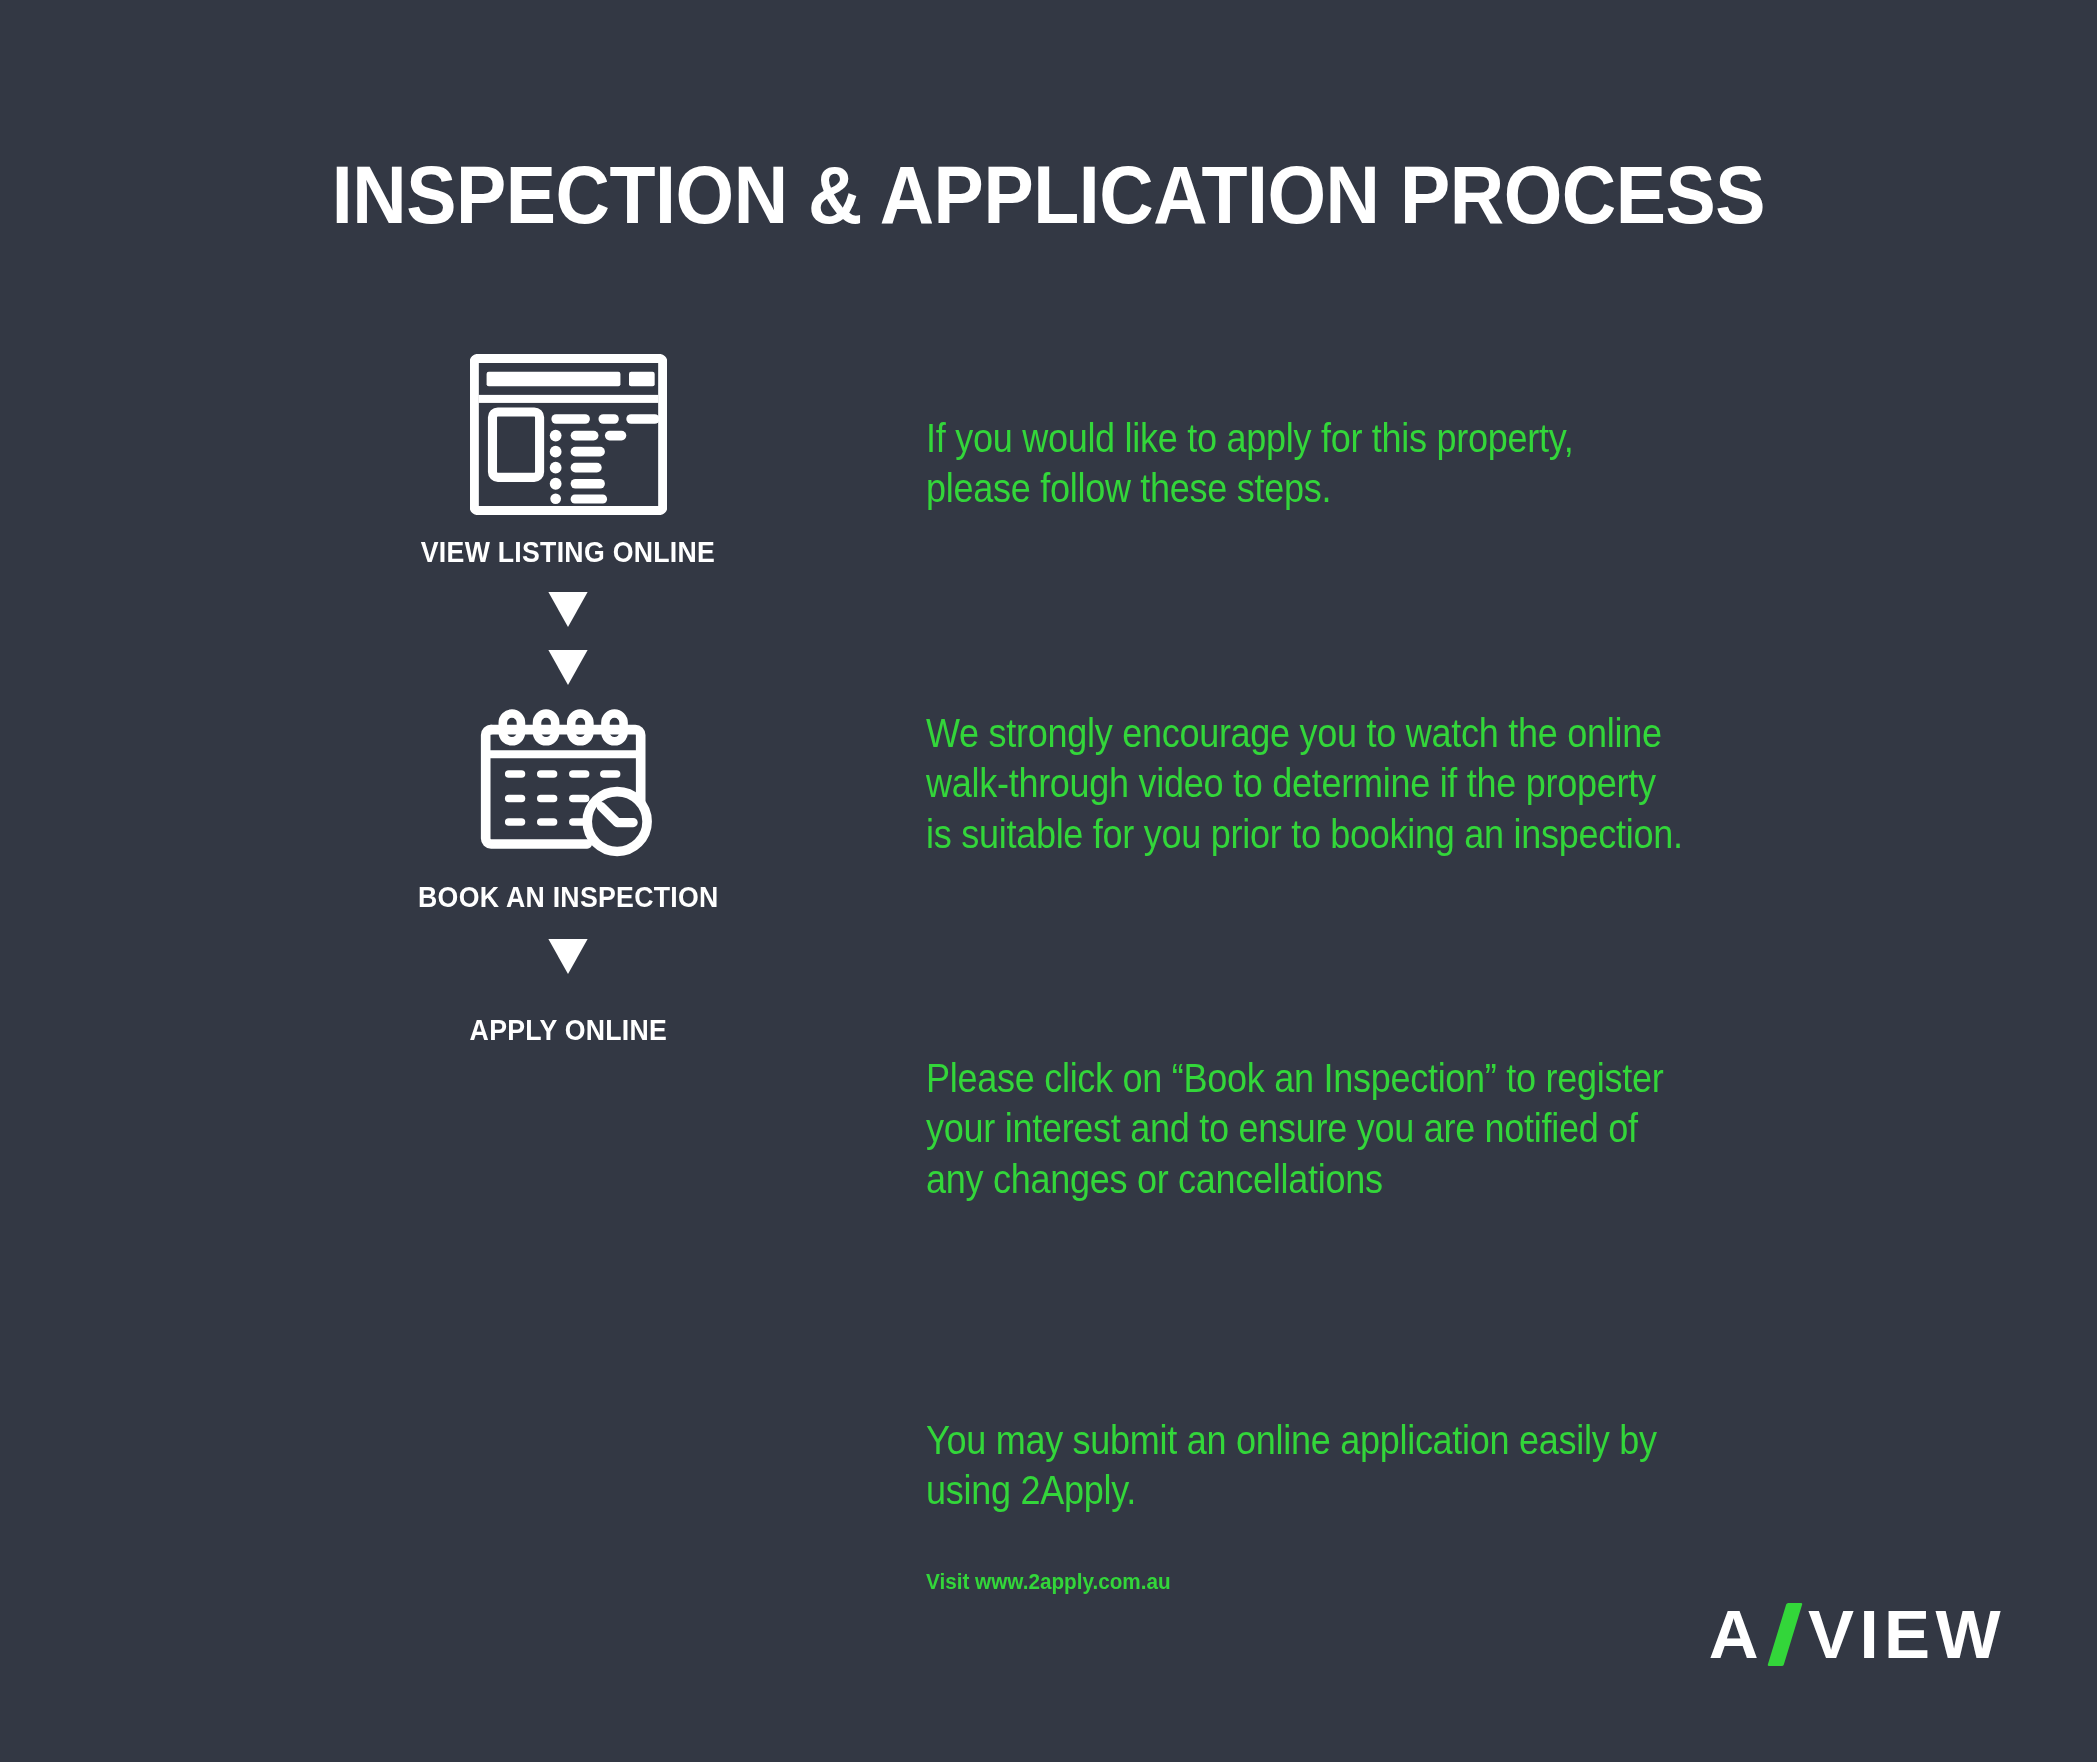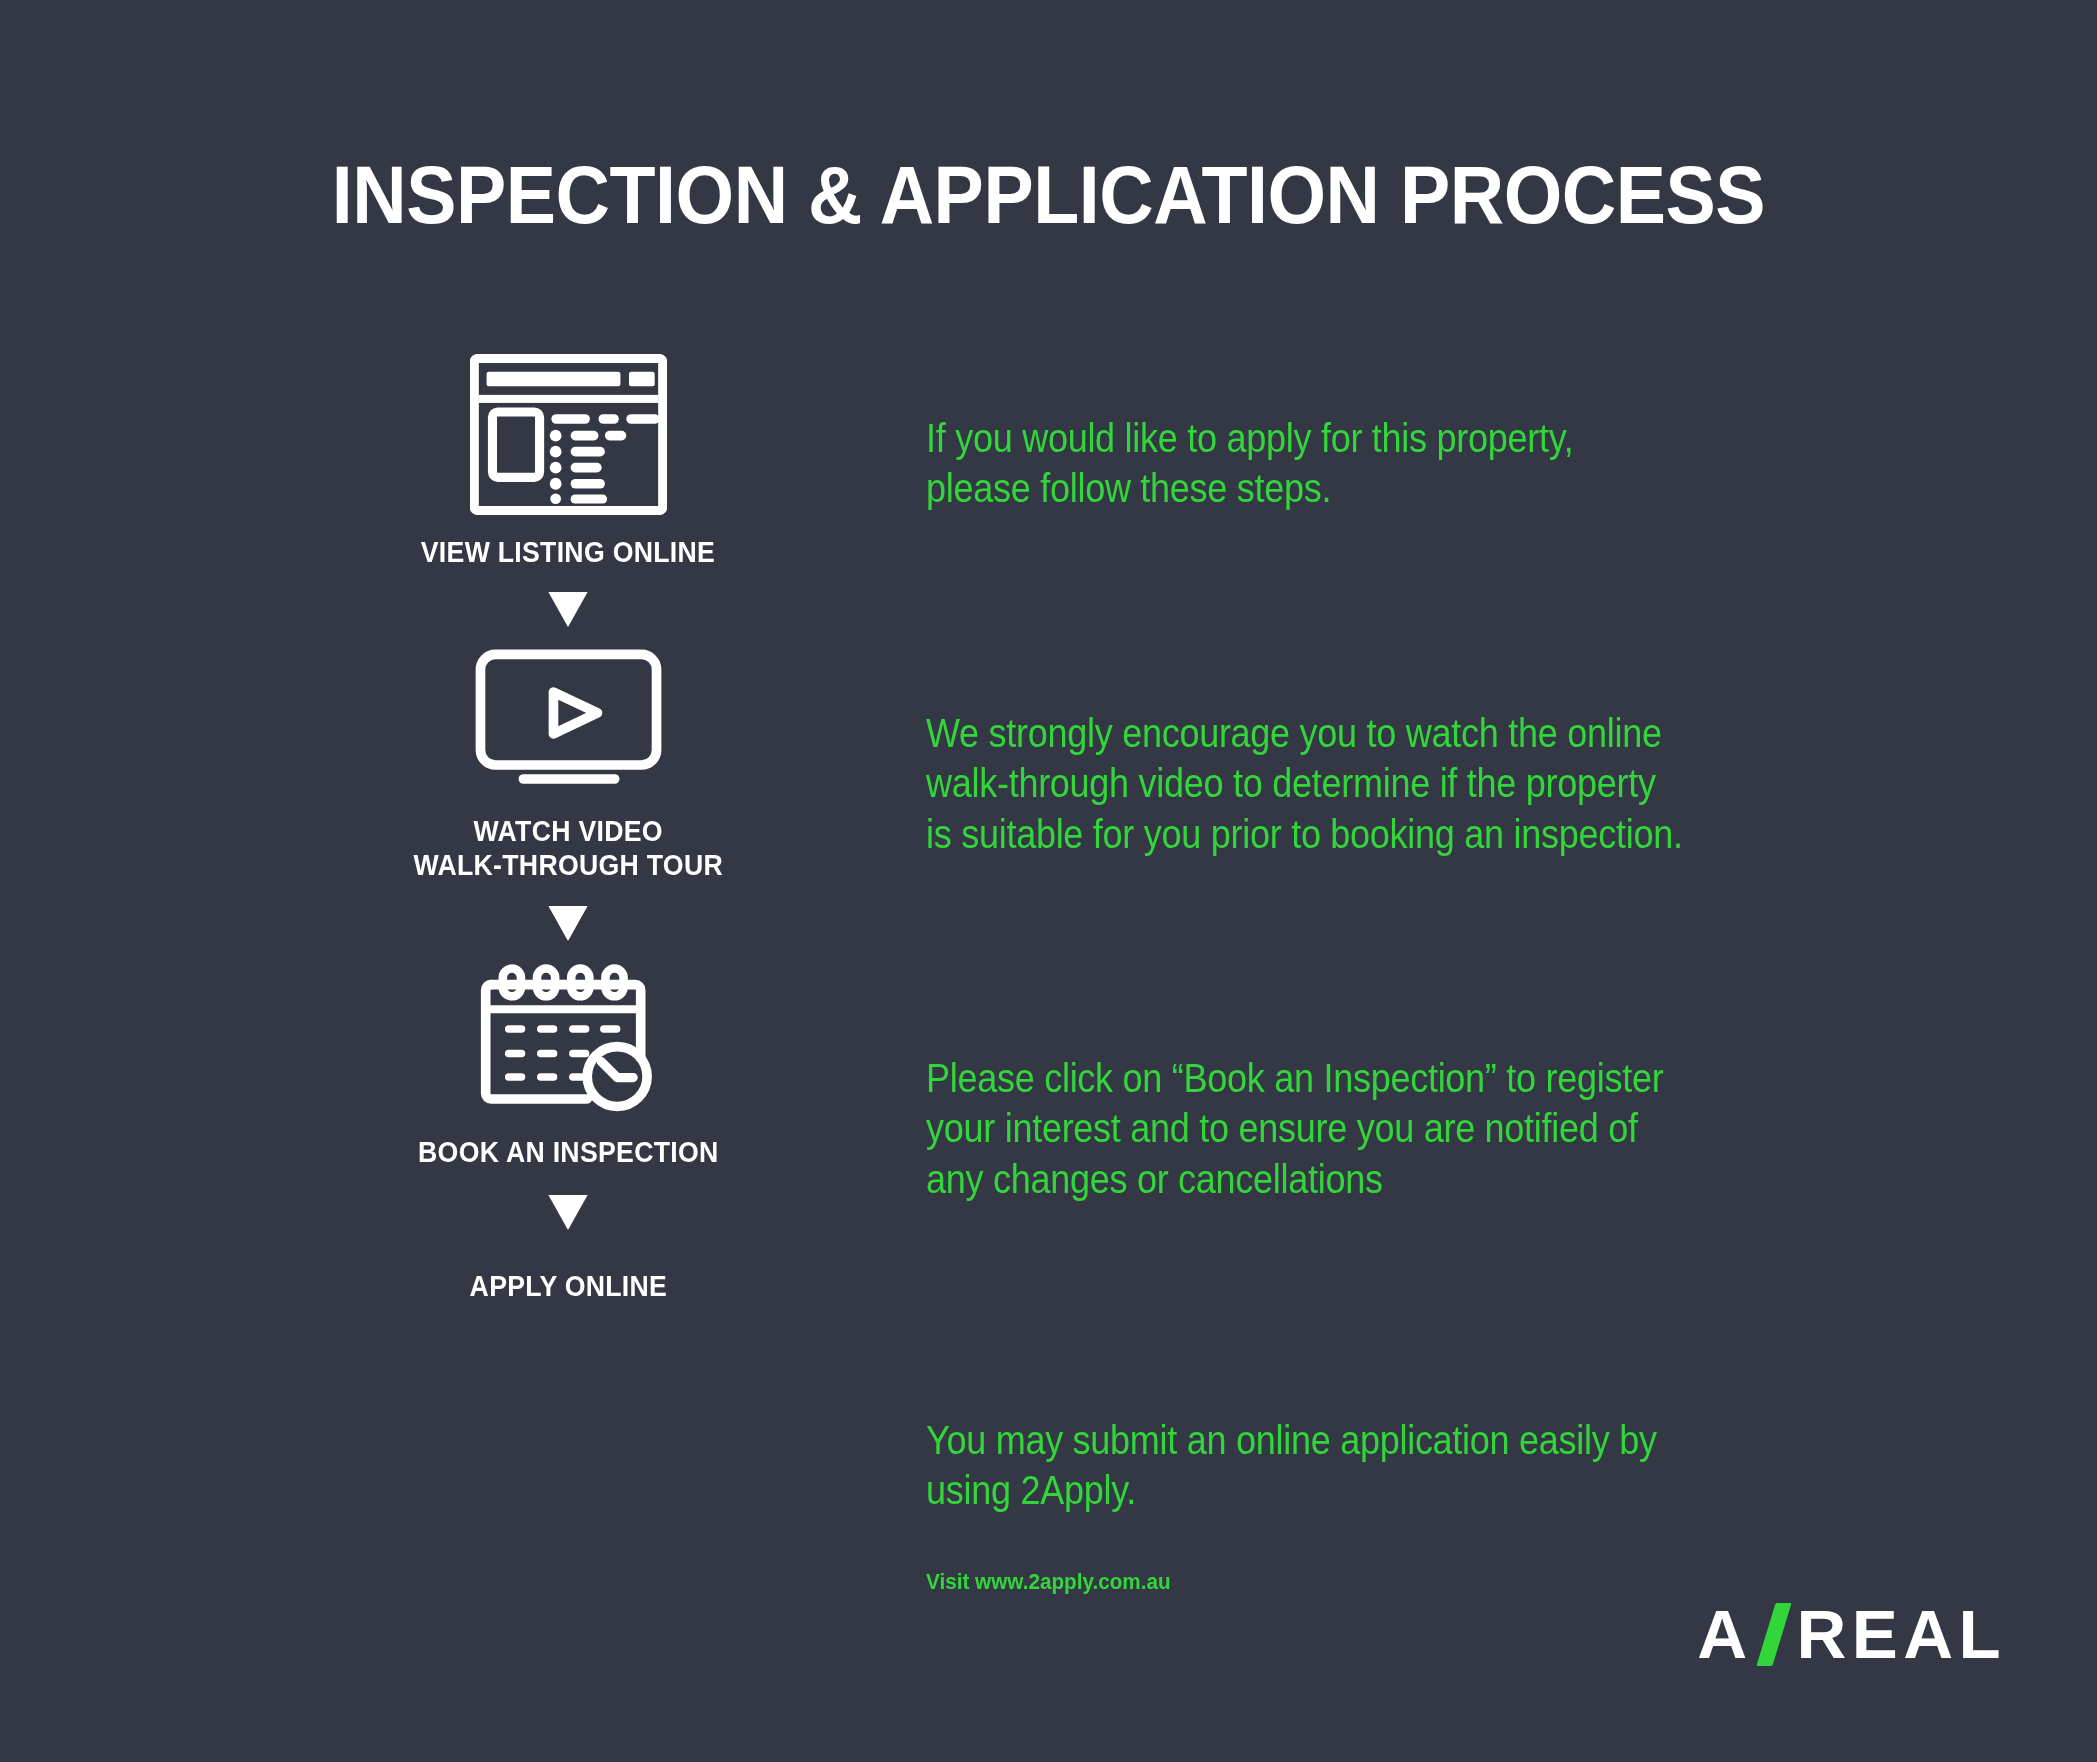--- a/index.html
+++ b/index.html
@@ -175,31 +175,20 @@
   </div>
 
   <div class="arrow gap-1">
     <span>
       <svg width="40" height="35" viewBox="0 0 74 66" xmlns="http://www.w3.org/2000/svg">
         <polygon points="0,0 74,0 37,66" fill="#ffffff"></polygon>
       </svg>
     </span>
   </div>
 
-  <div class="step step-2">
-    <span class="step-icon">
-      <svg width="189" height="146" viewBox="0 0 352 272" xmlns="http://www.w3.org/2000/svg">
-        <rect x="12" y="12" width="328" height="206" rx="28" ry="28" fill="none" stroke="#ffffff" stroke-width="18"></rect>
-        <path d="M148 82 L148 160 L230 121 Z" fill="none" stroke="#ffffff" stroke-width="18" stroke-linejoin="round" stroke-linecap="round"></path>
-        <line x1="92" y1="244" x2="262" y2="244" stroke="#ffffff" stroke-width="18" stroke-linecap="round"></line>
-      </svg>
-    </span>
-    <span class="step-label">WATCH VIDEO
-WALK-THROUGH TOUR</span>
-  </div>
 
   <div class="arrow gap-2">
     <span>
       <svg width="40" height="35" viewBox="0 0 74 66" xmlns="http://www.w3.org/2000/svg">
         <polygon points="0,0 74,0 37,66" fill="#ffffff"></polygon>
       </svg>
     </span>
   </div>
 
   <div class="step step-3">
@@ -268,15 +257,15 @@
 any changes or cancellations</div>
 
 <div class="copy-block" id="copy-4">You may submit an online application easily by
 using 2Apply.</div>
 
 <div class="visit-line">Visit www.2apply.com.au</div>
 
 <div class="logo">
   <span class="logo-a">A</span>
   <span class="logo-slash"></span>
-  <span class="logo-real">REAL</span>
+  <span class="logo-real">VIEW</span>
 </div>
 
 
 </body></html>

